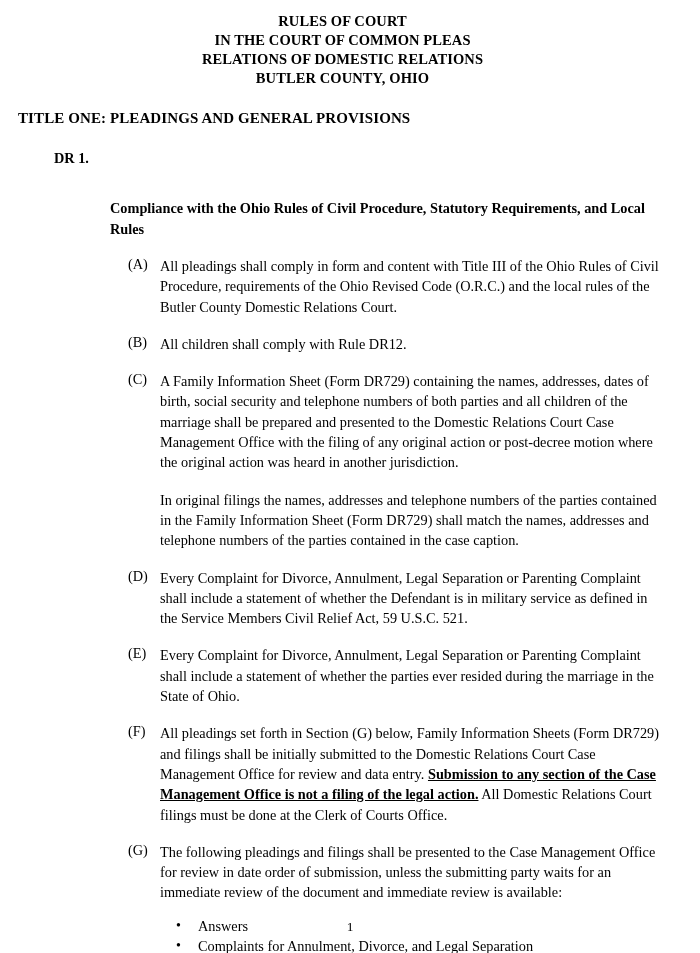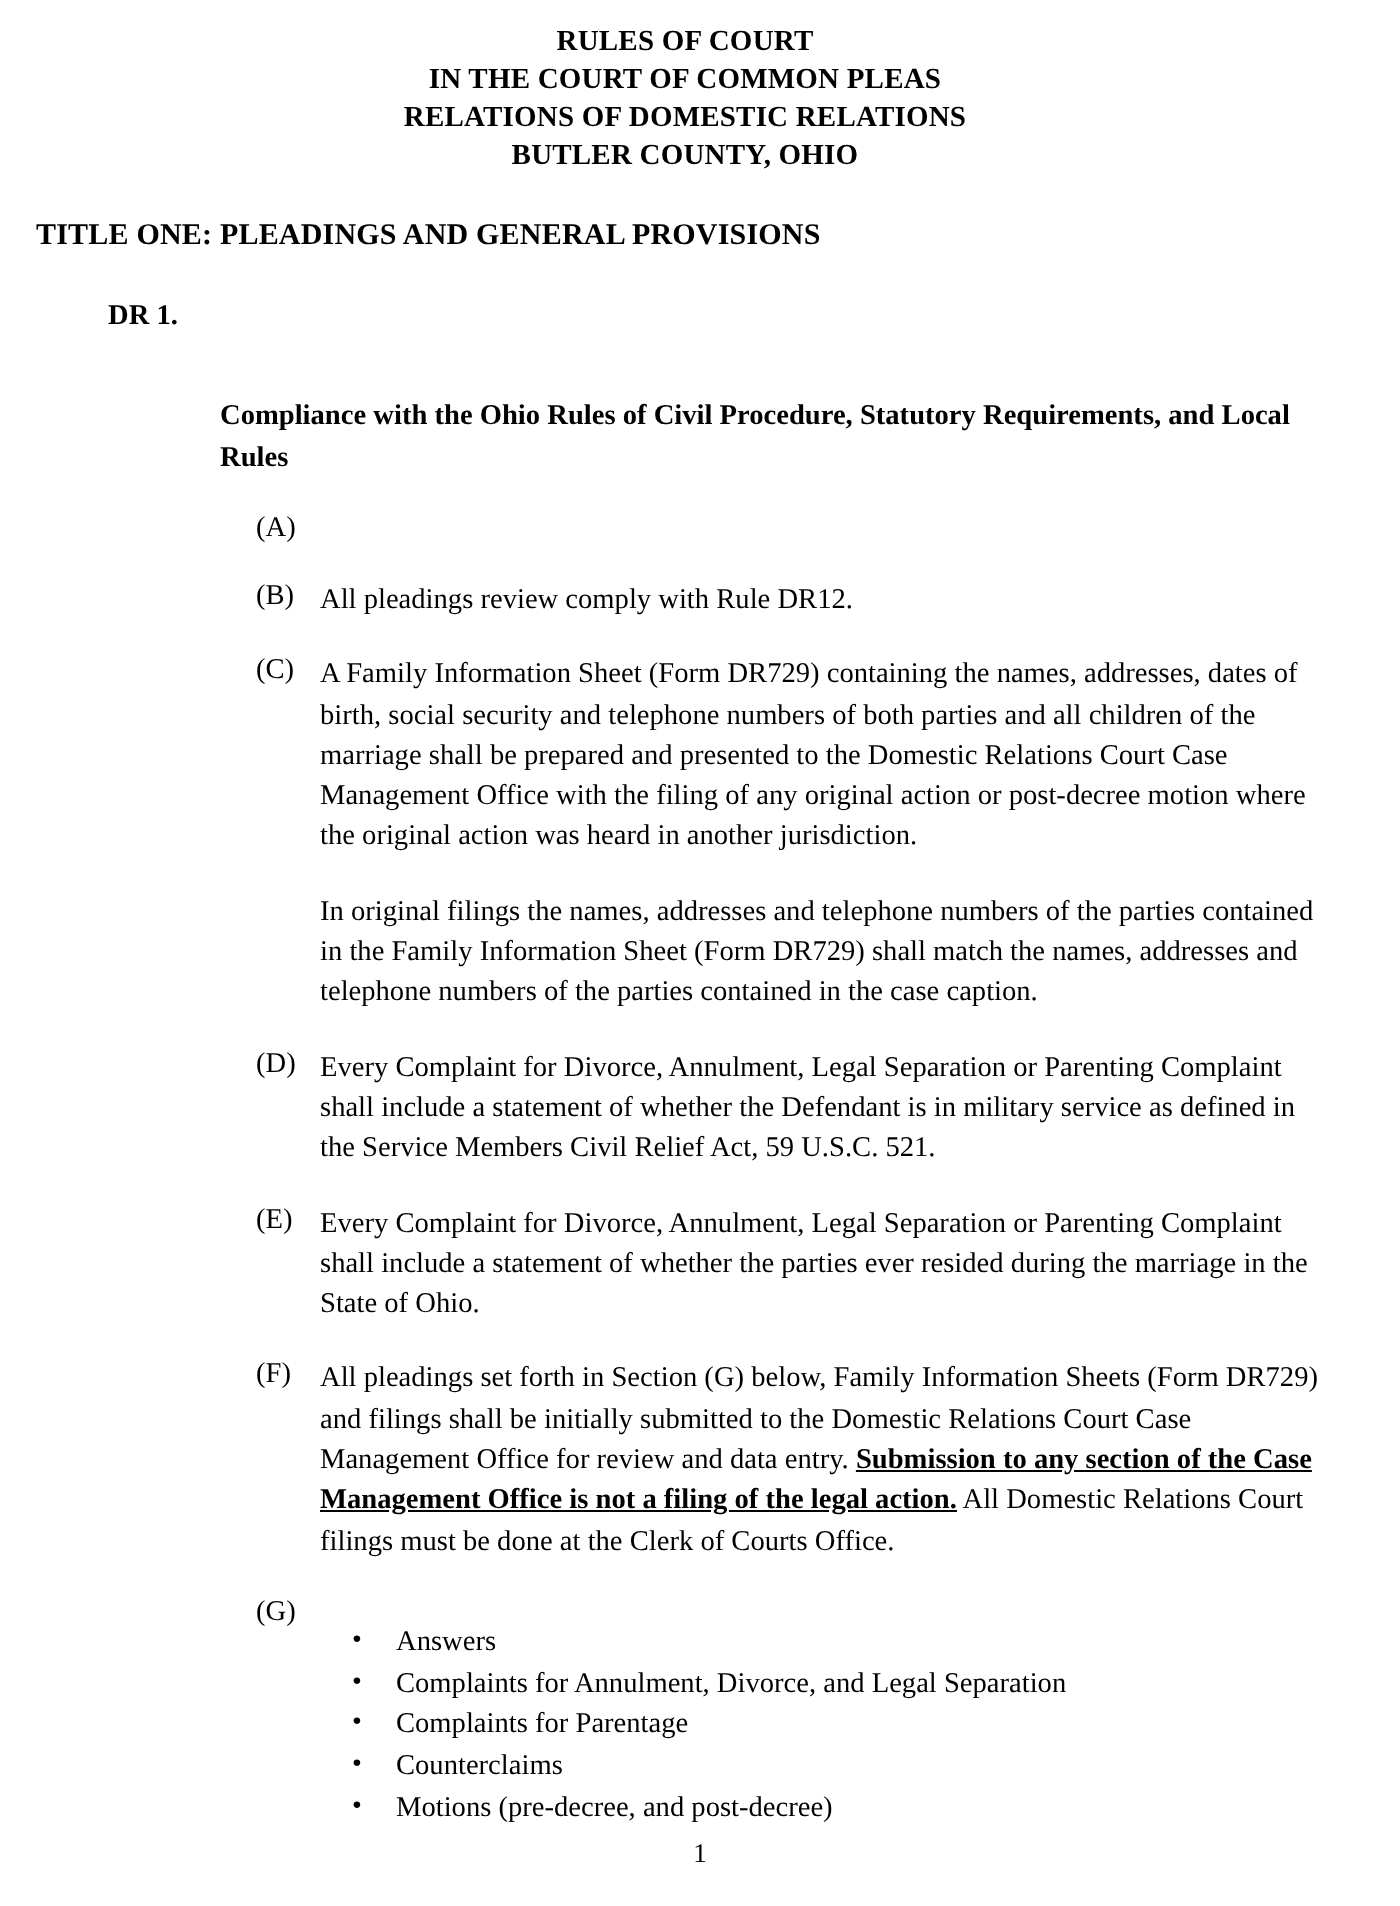--- a/index.html
+++ b/index.html
@@ -129,26 +129,29 @@
 
   <div class="section-title">TITLE ONE:  PLEADINGS AND GENERAL PROVISIONS</div>
 
   <div class="rule-row">
     <div class="rule-label">DR 1.</div>
     <div class="rule-heading">Compliance with the Ohio Rules of Civil Procedure, Statutory Requirements, and Local Rules</div>
   </div>
 
   <div class="item">
     <div class="item-label">(A)</div>
+    <div class="item-body">
+      <p>All pleadings shall comply in form and content with Title III of the Ohio Rules of Civil Procedure, requirements of the Ohio Revised Code (O.R.C.) and the local rules of the Butler County Domestic Relations Court.</p>
+    </div>
   </div>
 
   <div class="item">
     <div class="item-label">(B)</div>
     <div class="item-body">
-      <p>All pleadings review comply with Rule DR12.</p>
+      <p>All children shall comply with Rule DR12.</p>
     </div>
   </div>
 
   <div class="item">
     <div class="item-label">(C)</div>
     <div class="item-body">
       <p>A Family Information Sheet (Form DR729) containing the names, addresses, dates of birth, social security and telephone numbers of both parties and all children of the marriage shall be prepared and presented to the Domestic Relations Court Case Management Office with the filing of any original action or post-decree motion where the original action was heard in another jurisdiction.</p>
       <p>In original filings the names, addresses and telephone numbers of the parties contained in the Family Information Sheet (Form DR729) shall match the names, addresses and telephone numbers of the parties contained in the case caption.</p>
     </div>
   </div>
@@ -170,20 +173,21 @@
   <div class="item">
     <div class="item-label">(F)</div>
     <div class="item-body">
       <p><span>All pleadings set forth in Section (G) below, Family Information Sheets (Form DR729) and filings shall be initially submitted to the Domestic Relations Court Case Management Office for review and data entry.  </span><span class="u-bold">Submission to any section of the Case Management Office is not a filing of the legal action.</span><span>  All Domestic Relations Court filings must be done at the Clerk of Courts Office.</span></p>
     </div>
   </div>
 
   <div class="item">
     <div class="item-label">(G)</div>
     <div class="item-body">
+      <p>The following pleadings and filings shall be presented to the Case Management Office for review in date order of submission, unless the submitting party waits for an immediate review of the document and immediate review is available:</p>
       <ul class="bullets">
         <li>Answers</li>
         <li>Complaints for Annulment, Divorce, and Legal Separation</li>
         <li>Complaints for Parentage</li>
         <li>Counterclaims</li>
         <li>Motions (pre-decree, and post-decree)</li>
       </ul>
     </div>
   </div>
 

